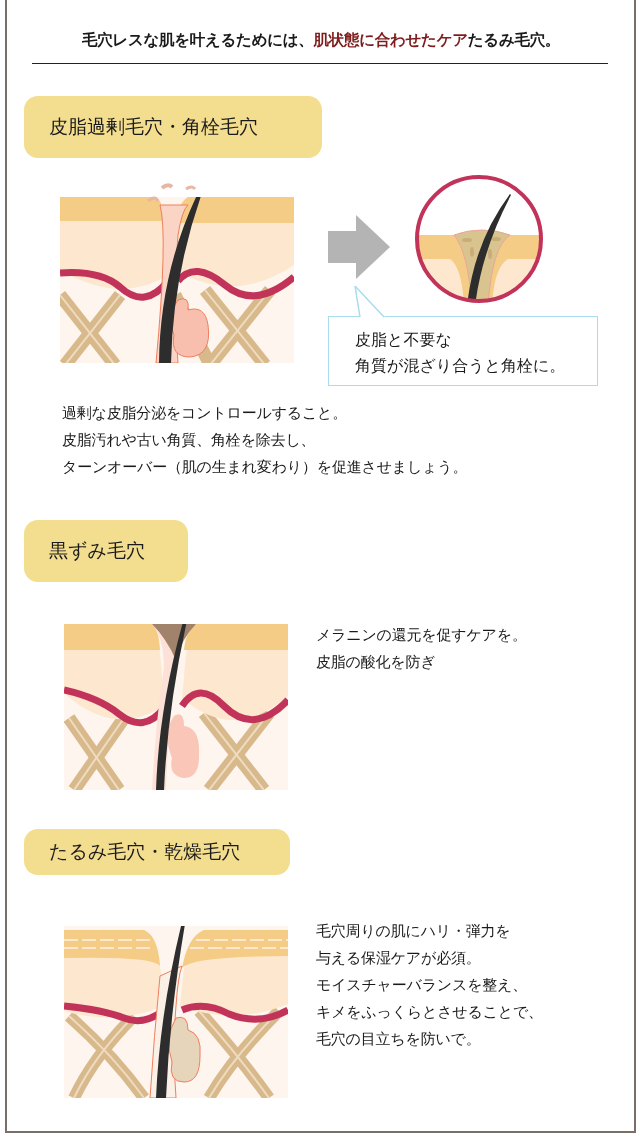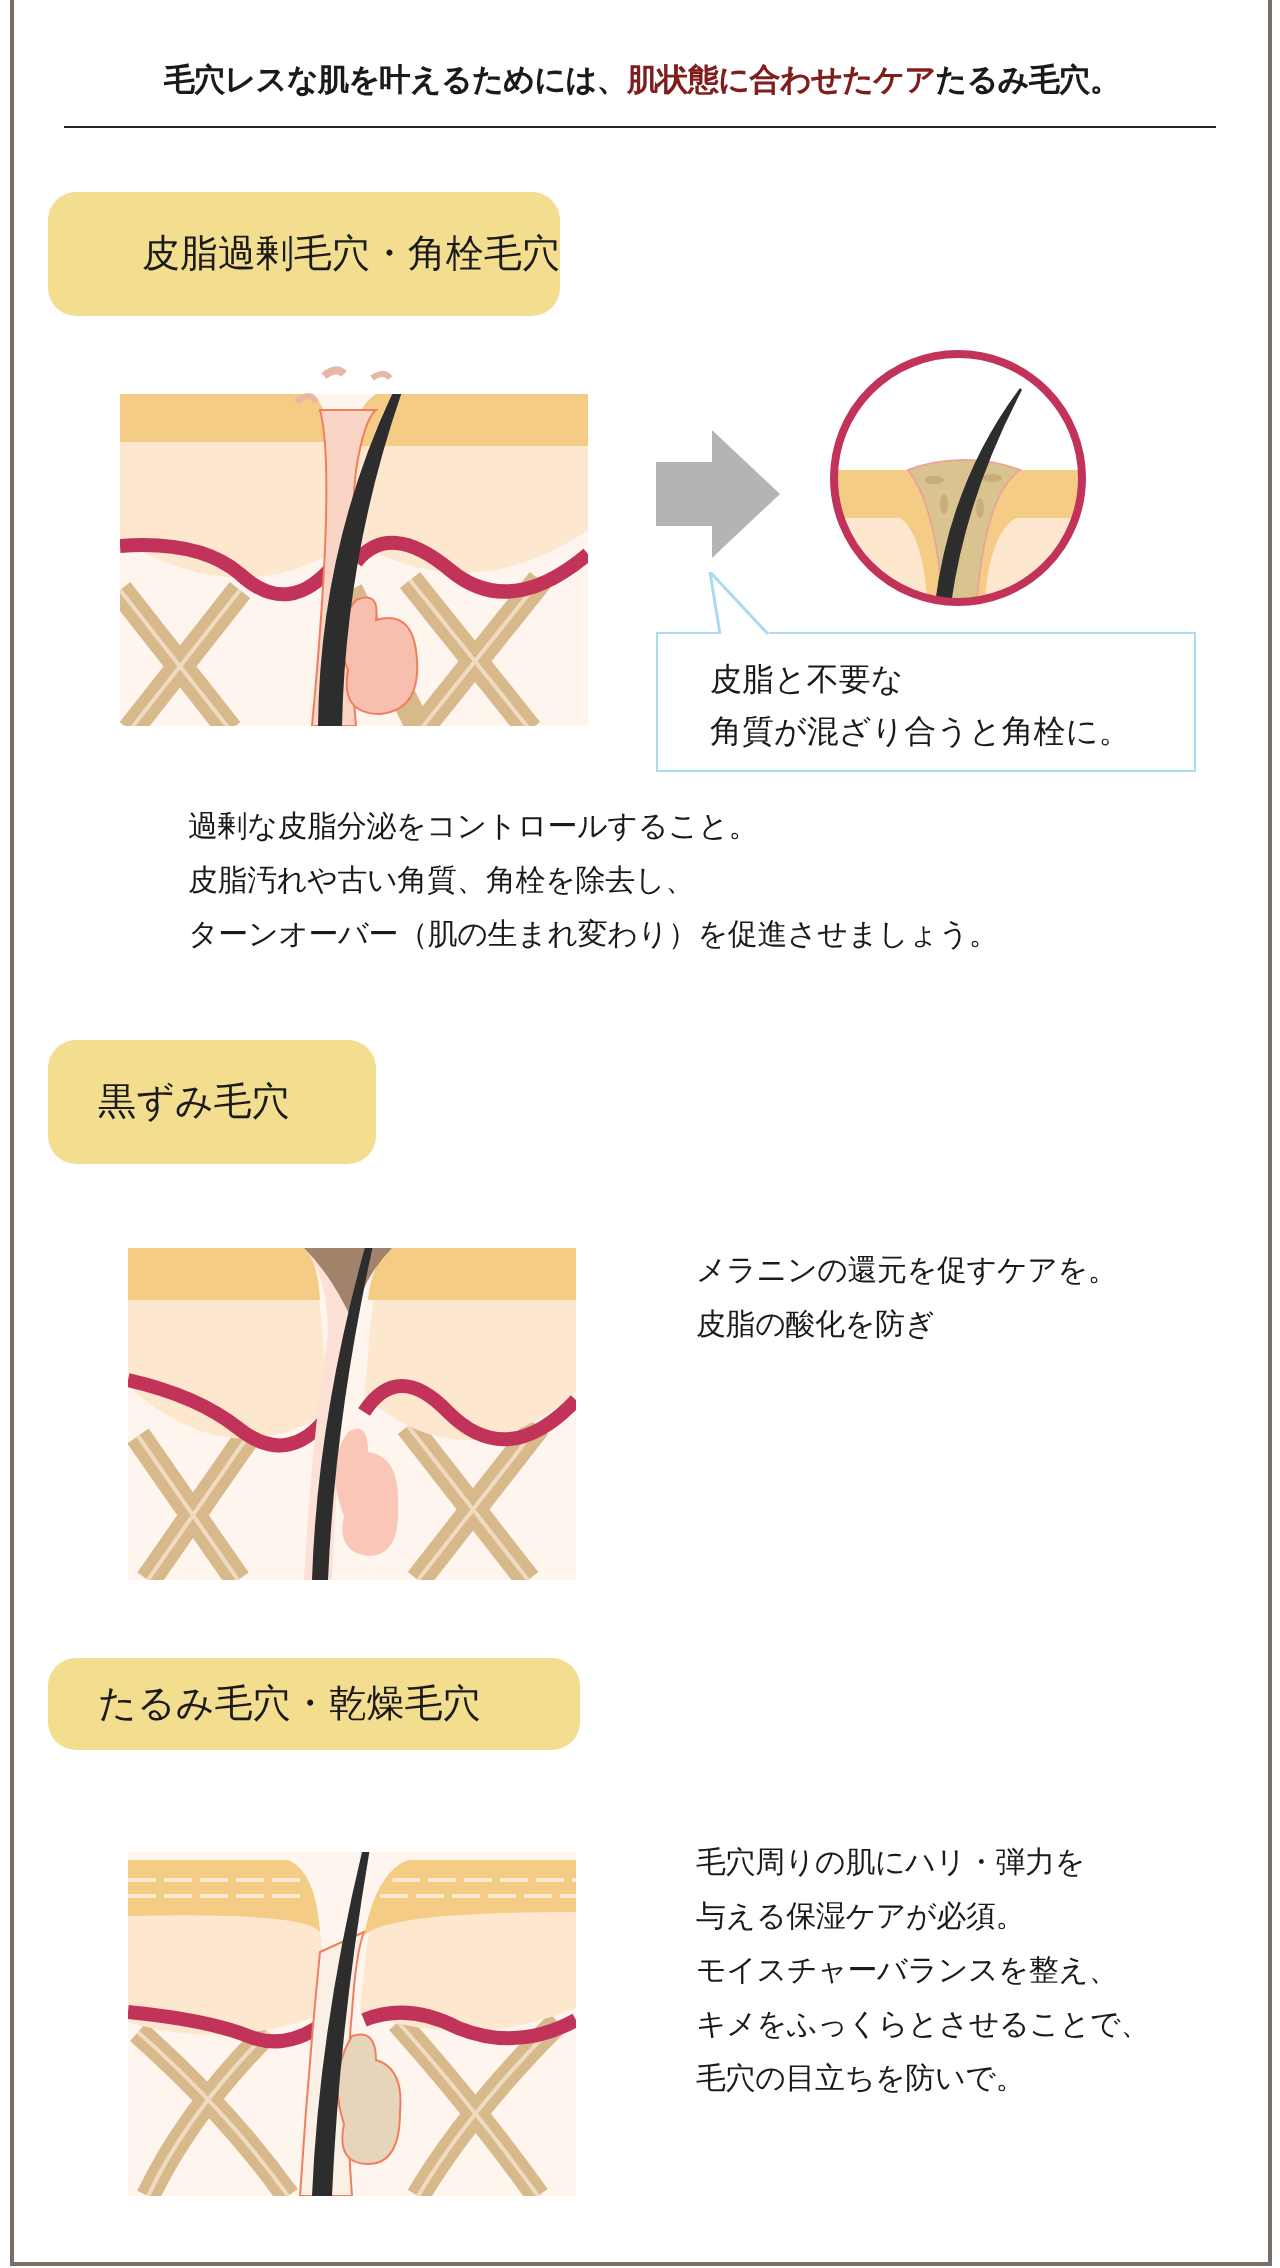--- a/index.html
+++ b/index.html
@@ -7,37 +7,37 @@
          font-family:"DejaVu Sans","Liberation Sans",sans-serif; color:#1a1a1a; }
   .frame { position:absolute; left:5px; top:-2px; width:627px; height:1131px;
            border:2px solid #7a6e68; box-sizing:content-box; }
   .intro { position:absolute; left:34px; top:30px; width:574px; font-size:15.5px;
            letter-spacing:-0.3px; font-weight:bold; white-space:nowrap; text-align:center; }
   .intro .hl { color:#7f1d1d; }
   .intro-rule { position:absolute; left:32px; top:63px; width:576px; height:1px; background:#222; }
   .label { position:absolute; background:#f3de8f; border-radius:14px; font-size:19px;
            display:flex; align-items:center; padding-left:25px; box-sizing:border-box; white-space:nowrap; }
   .para { position:absolute; font-size:15px; line-height:27px; white-space:nowrap; letter-spacing:-0.2px; }
-  .para div { height:27px;margin-left:32px; }
+  .para div { height:27px; }
   svg { position:absolute; }
   .bubble { position:absolute; left:328px; top:316px; width:270px; height:70px;
             border:1.5px solid #a9dcee; box-sizing:border-box; background:#fff; }
   .bubble-text { position:absolute; left:355px; top:327px; font-size:16px; line-height:26px; white-space:nowrap; }
 </style>
 </head>
 <body>
 
 <div class="frame"></div>
 
 <div class="intro">
   <span>毛穴レスな肌を叶えるためには、</span><span class="hl">肌状態に合わせたケア</span><span>たるみ毛穴。</span>
 </div>
 <div class="intro-rule"></div>
 
-<div class="label" style="left:24px;top:96px;width:256px;height:62px;justify-content:flex-end;">
+<div class="label" style="left:24px;top:96px;width:298px;height:62px;">
   <span>皮脂過剰毛穴・角栓毛穴</span>
 </div>
 
 <svg style="left:60px;top:175px;" width="234" height="190" viewBox="0 0 234 190">
   <defs>
       <clipPath id="c1">
         <rect x="0" y="22" width="234" height="166"></rect>
       </clipPath>
     </defs>
   <g clip-path="url(#c1)">

